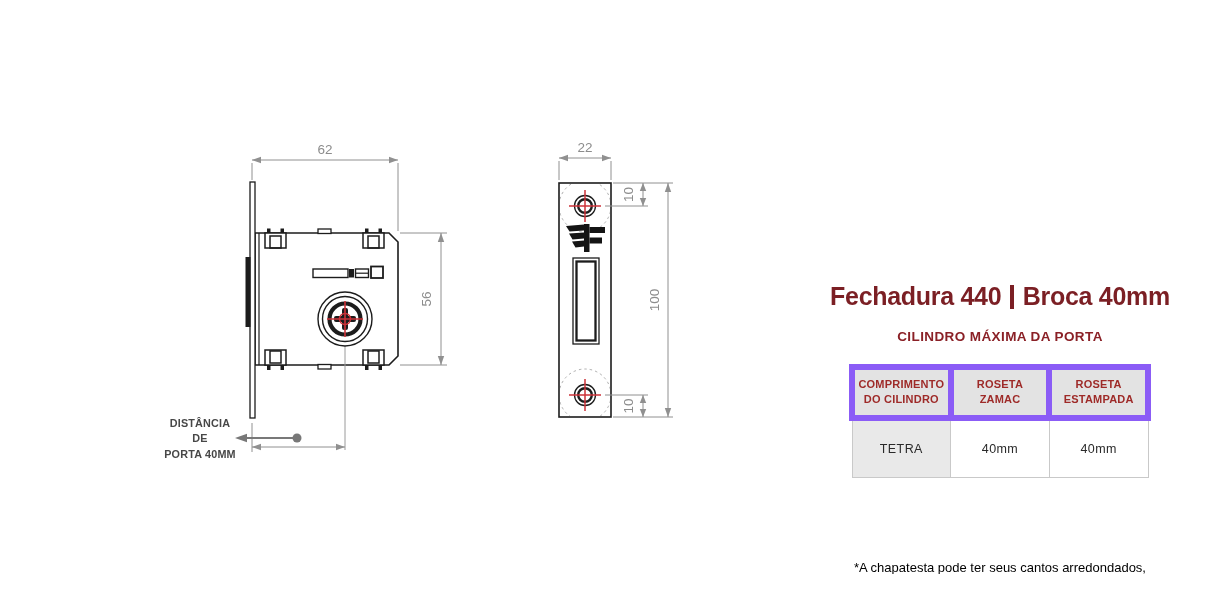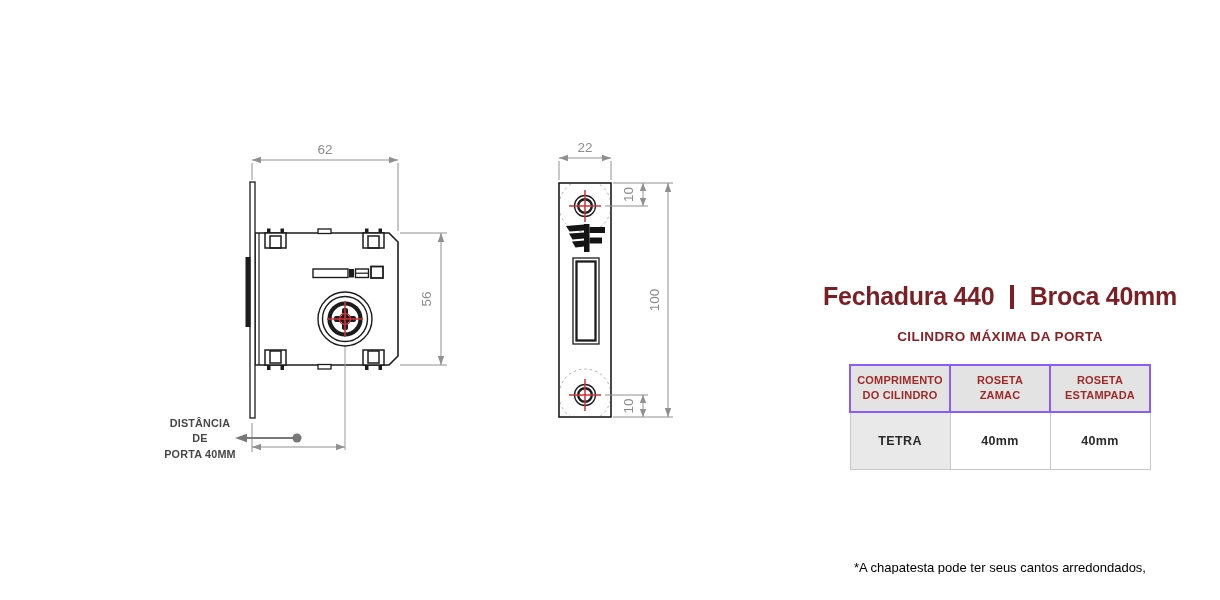--- a/index.html
+++ b/index.html
@@ -15,37 +15,37 @@
     font-family:"Liberation Sans", sans-serif;
     font-size:13.5px; fill:#8c8c8c;
   }
   .backset-label {
     position:absolute; left:150px; top:416px; width:100px;
     text-align:center; font-size:10.8px; font-weight:bold;
     color:#474747; line-height:1.42; white-space:pre-line; letter-spacing:0.2px;
   }
   .panel { position:absolute; left:818px; top:282px; width:364px; text-align:center; }
   .title {
-    display:flex; justify-content:center; align-items:center; gap:16px;
+    display:flex; justify-content:center; align-items:center; gap:9px;
     font-size:25px; font-weight:bold; color:#7b1f24; letter-spacing:-0.3px;
     white-space:nowrap;
   }
   .title-divider { width:3.5px; height:24px; background:#7b1f24; }
   .subtitle {
     margin-top:18px; font-size:13.5px; font-weight:bold;
     color:#8a2026; letter-spacing:0.4px;
   }
   table.spec { margin:20px auto 0; border-collapse:collapse; width:302px; }
   table.spec th {
     background:#e3e3e3; color:#9e2a28; font-size:11px; font-weight:bold;
-    padding:7px 2px; white-space:pre-line; border:2px solid #8b5cf6;
+    padding:7px 2px; white-space:pre-line; border:6px solid #8b5cf6;
     line-height:1.4; width:33.33%; text-align:center; letter-spacing:0.2px;margin-left:16px;
   }
   table.spec td {
-    background:#ffffff; color:#2a2a2a; font-size:12.5px; font-weight:bold;
+    background:#ffffff; color:#2a2a2a; font-size:12.5px; font-weight:normal;
     padding:21px 2px; border:1px solid #c9c9c9; text-align:center; letter-spacing:0.4px;
   }
   table.spec td.rowhead { background:#e9e9e9; }
   .footnote {
     position:absolute; left:818px; top:558px; width:364px;
     font-size:13px; color:#000000; line-height:1.5;
     white-space:pre-line; text-align:center;
   }
 </style>
 </head>

